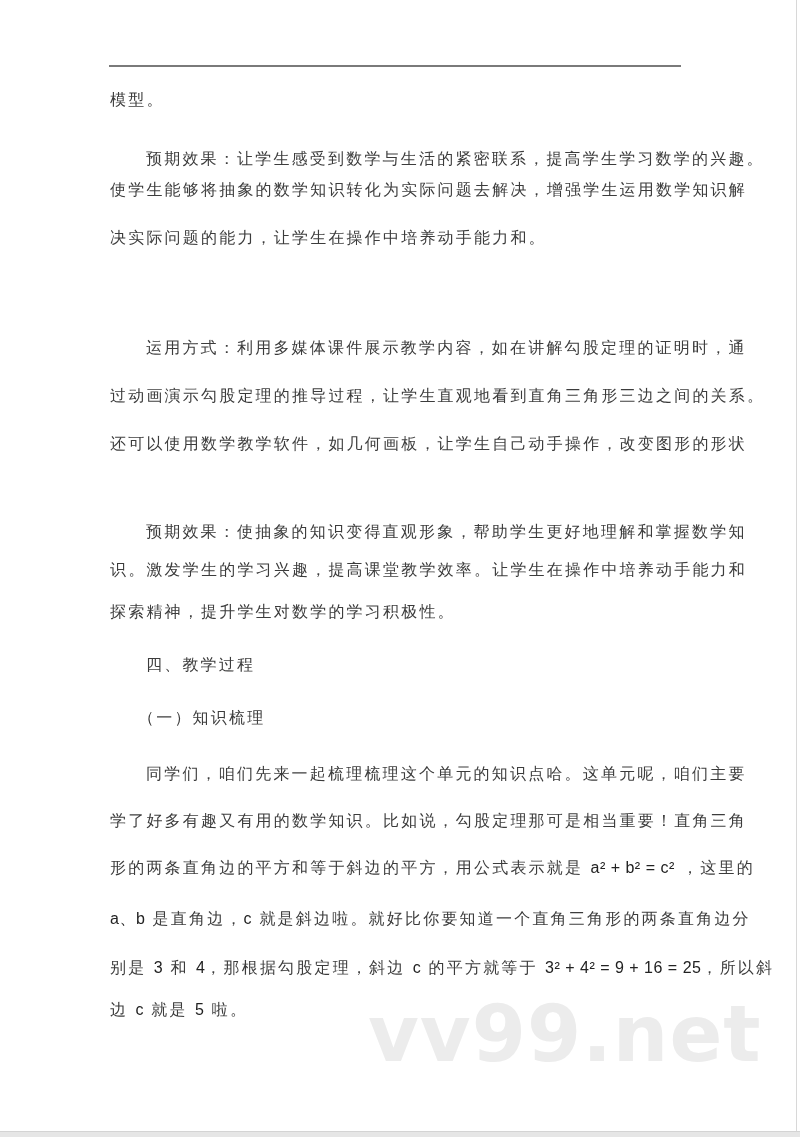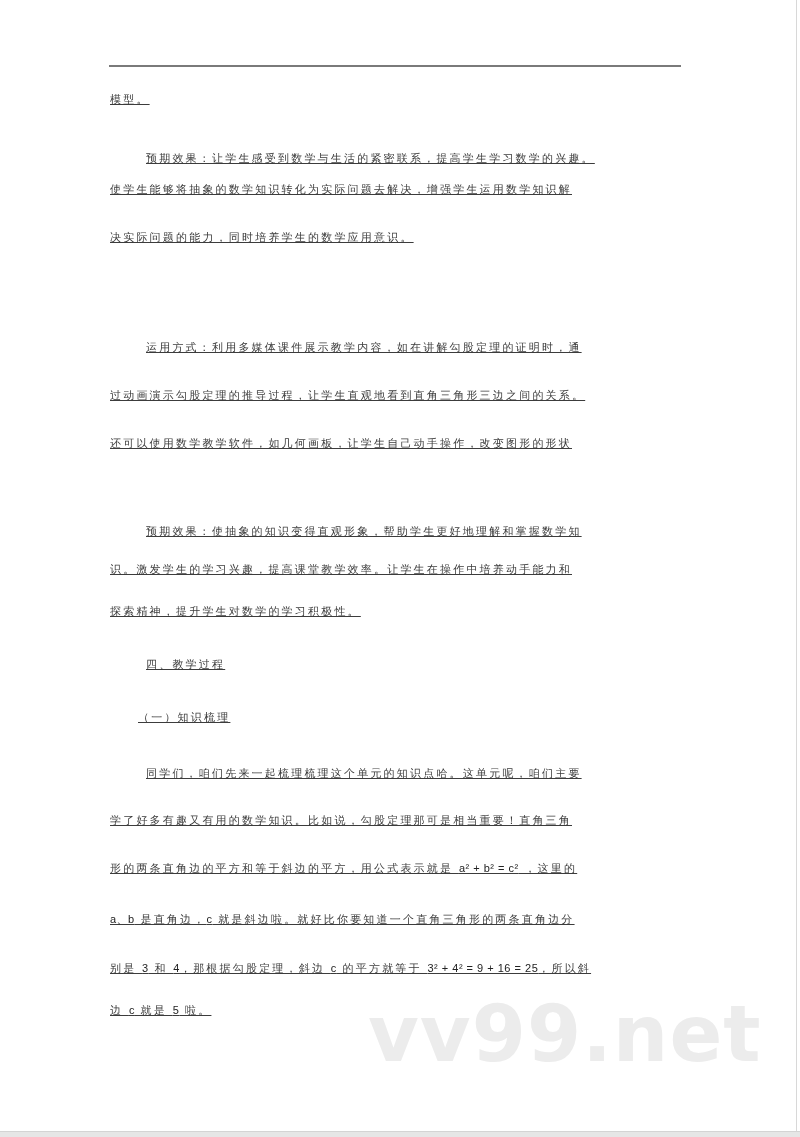--- a/index.html
+++ b/index.html
@@ -38,26 +38,25 @@
       left: 109px;
       top: 65px;
       width: 572px;
       height: 0;
       border-top: 2px solid #7a7a7a;
     }
     .line {
       position: absolute;
       left: 110px;
       width: 570px;
-      font-size: 11px;
+      font-size: 16px;
       letter-spacing: 2.2px;
       white-space: nowrap;
       line-height: 20px;
       color: #3c3c3c;
-      text-decoration: underline;
     }
     .indent { left: 146px; width: 534px; }
     .heading-num { font-weight: bold; color: #222; }
     .latin {
       font-family: "Liberation Sans", "DejaVu Sans", sans-serif;
       letter-spacing: 0.5px;
       color: #222;
     }
     .watermark {
       position: absolute;
@@ -76,21 +75,21 @@
 <body>
 
 <div class="page">
 
   <div class="header-rule"></div>
 
   <div class="line" style="top:90px">模型。</div>
 
   <div class="line" style="top:180px">使学生能够将抽象的数学知识转化为实际问题去解决，增强学生运用数学知识解</div>
   <div class="line indent" style="top:149px">预期效果：让学生感受到数学与生活的紧密联系，提高学生学习数学的兴趣。</div>
-  <div class="line" style="top:228px">决实际问题的能力，同时培养学生的数学应用意识。</div>
+  <div class="line" style="top:228px">决实际问题的能力，让学生在操作中培养动手能力和。</div>
 
 
   <div class="line indent" style="top:338px">运用方式：利用多媒体课件展示教学内容，如在讲解勾股定理的证明时，通</div>
   <div class="line" style="top:386px">过动画演示勾股定理的推导过程，让学生直观地看到直角三角形三边之间的关系。</div>
   <div class="line" style="top:434px">还可以使用数学教学软件，如几何画板，让学生自己动手操作，改变图形的形状</div>
 
   <div class="line indent" style="top:522px">预期效果：使抽象的知识变得直观形象，帮助学生更好地理解和掌握数学知</div>
   <div class="line" style="top:560px">识。激发学生的学习兴趣，提高课堂教学效率。让学生在操作中培养动手能力和</div>
   <div class="line" style="top:602px">探索精神，提升学生对数学的学习积极性。</div>
 

